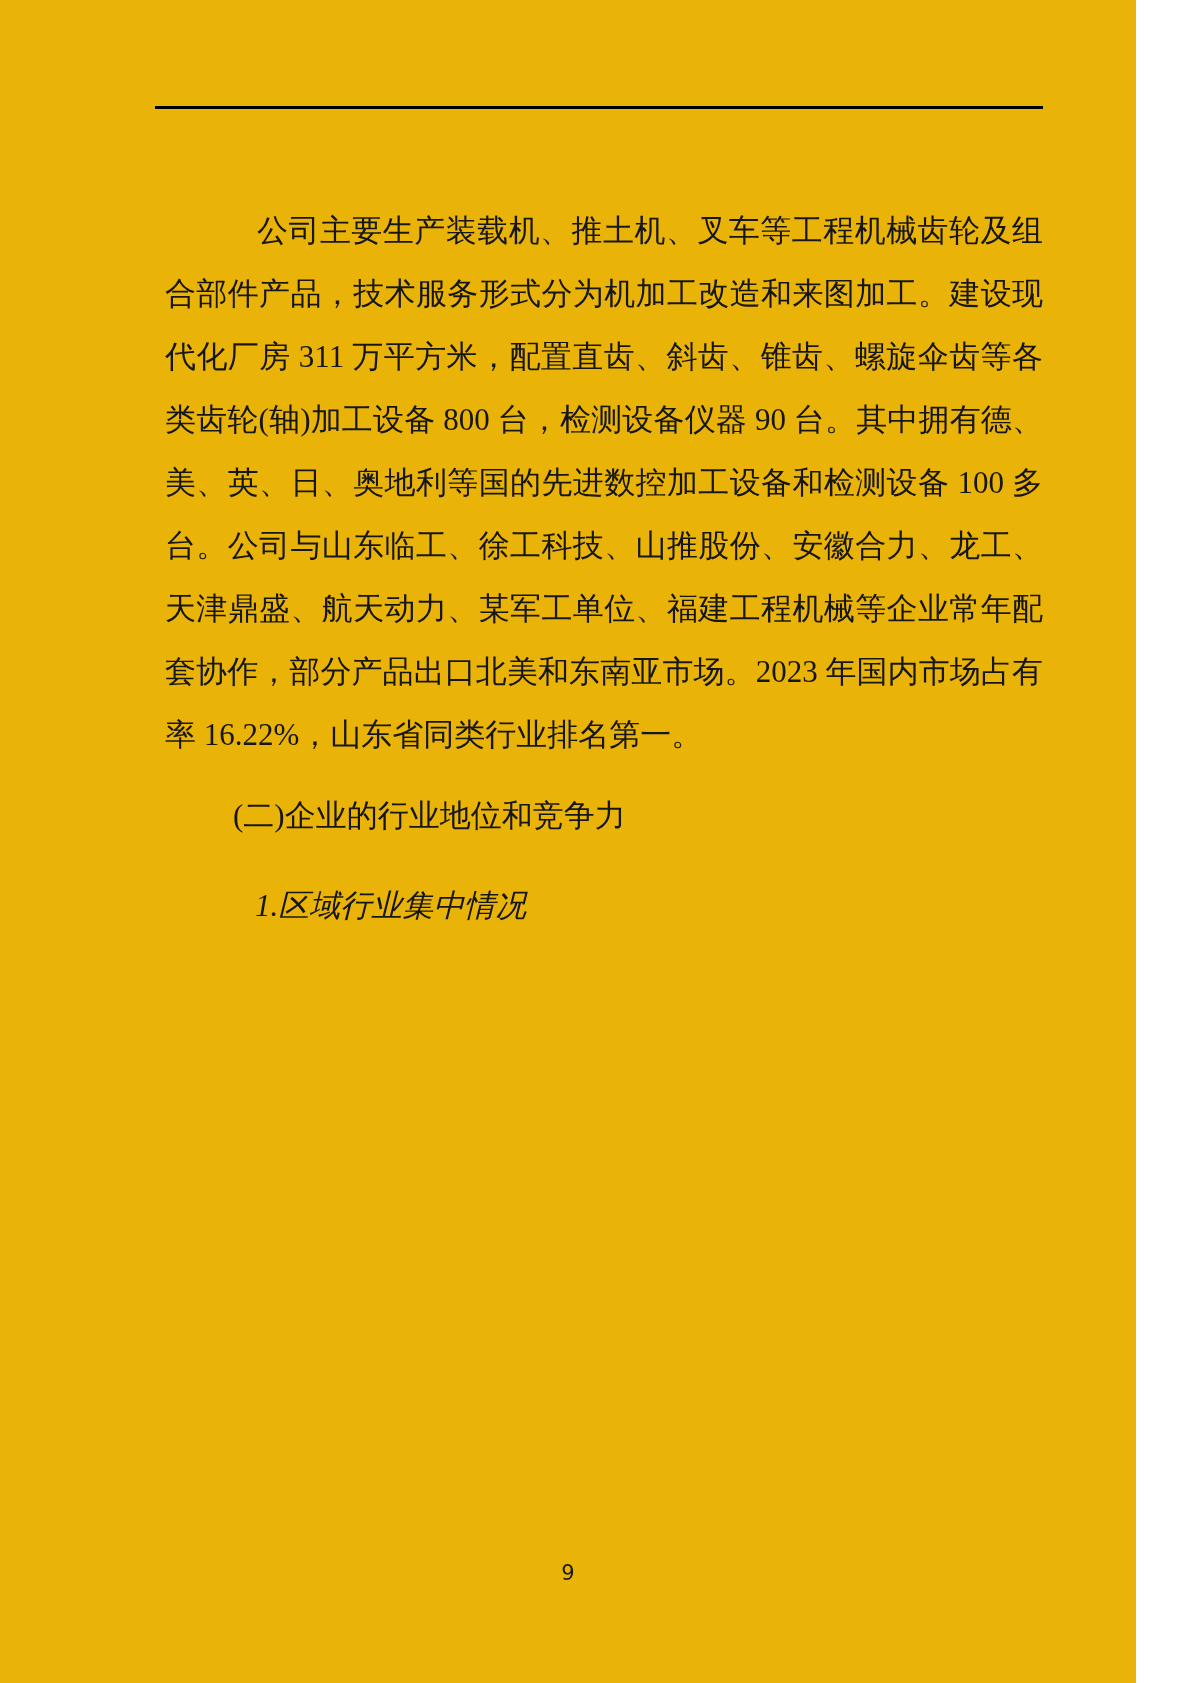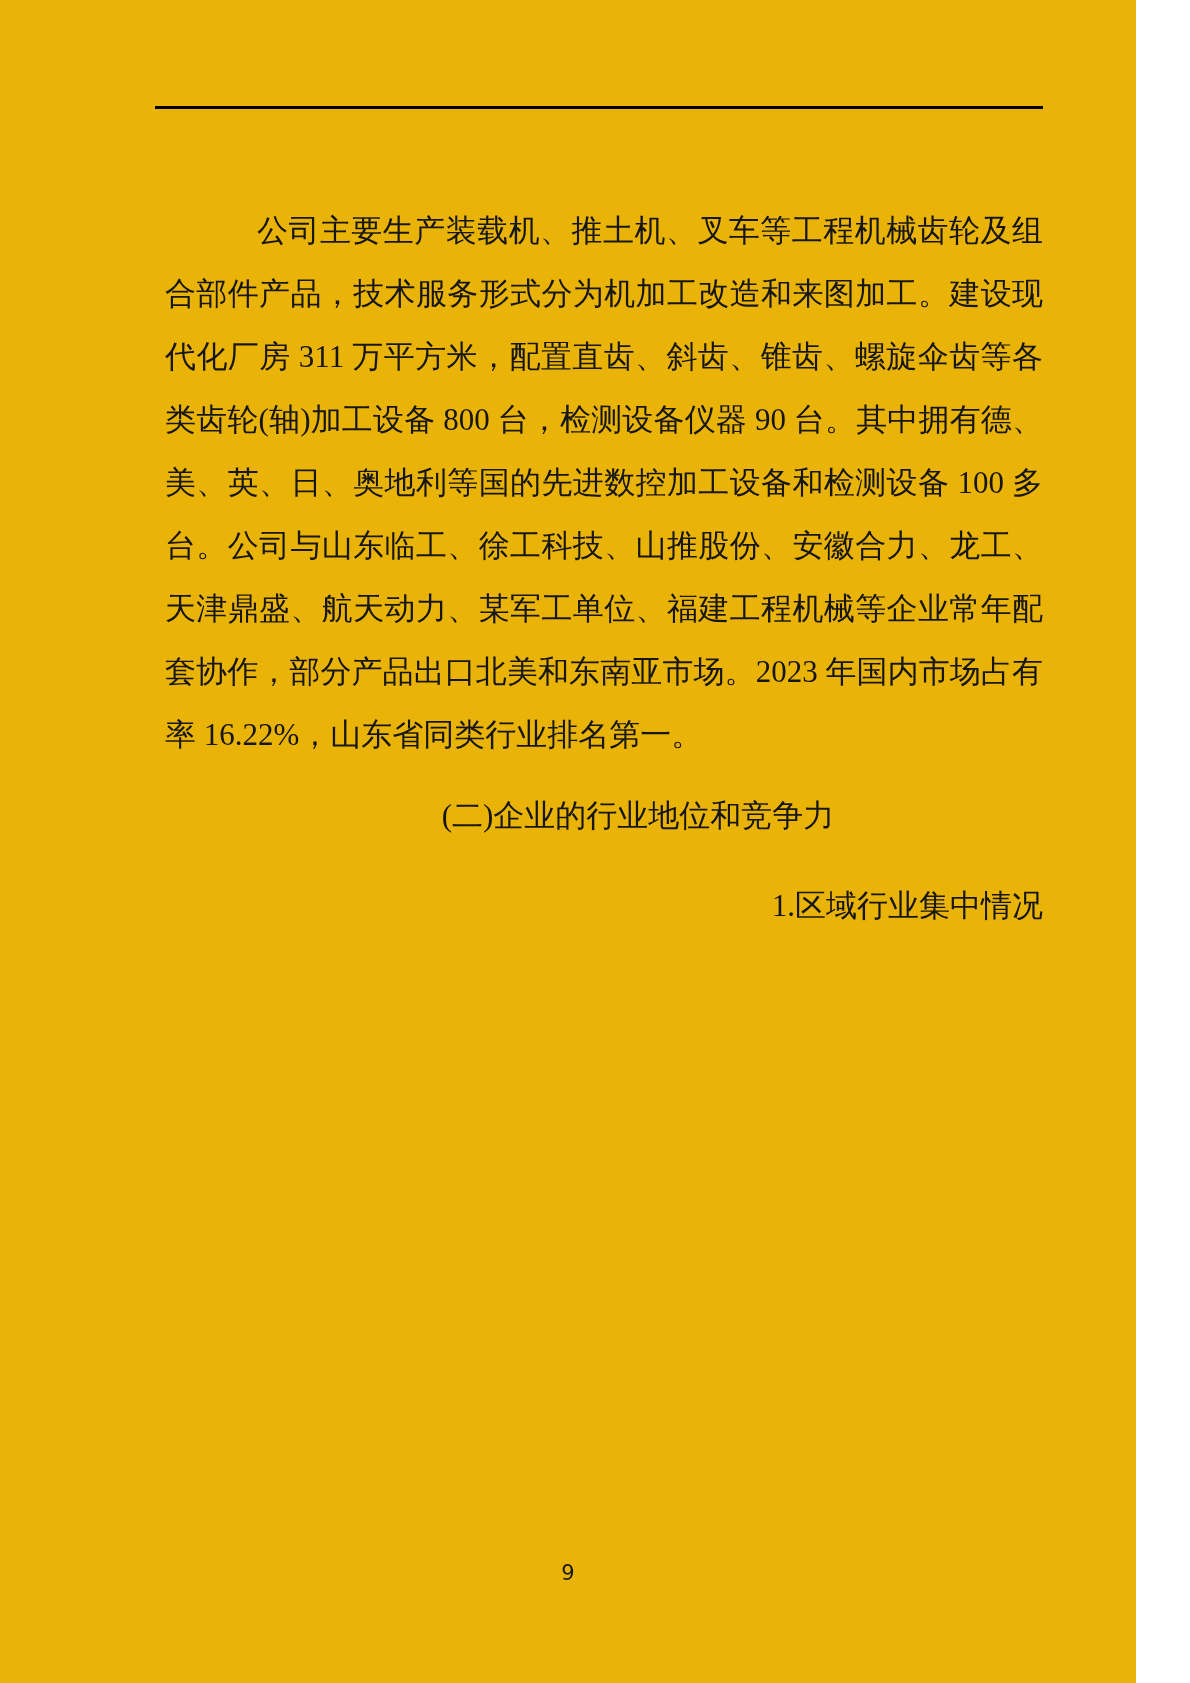--- a/index.html
+++ b/index.html
@@ -38,26 +38,27 @@
     color: #161616;
   }
   p.body {
     text-align: justify;
     text-indent: 92px;
   }
   p.heading-1 {
     margin-top: 18px;
     margin-bottom: 27px;
     text-indent: 68px;
-    text-align: center;
+    text-align: left;
   }
   p.heading-2 {
     margin-bottom: 27px;
     text-indent: 90px;
-    text-align: right;
+    text-align: left;
+    font-style: italic;
   }
   .page-number {
     position: absolute;
     left: 0;
     top: 1560px;
     width: 100%;
     text-align: center;
     font-family: "DejaVu Sans", "Liberation Sans", sans-serif;
     font-size: 21px;
     line-height: 26px;

